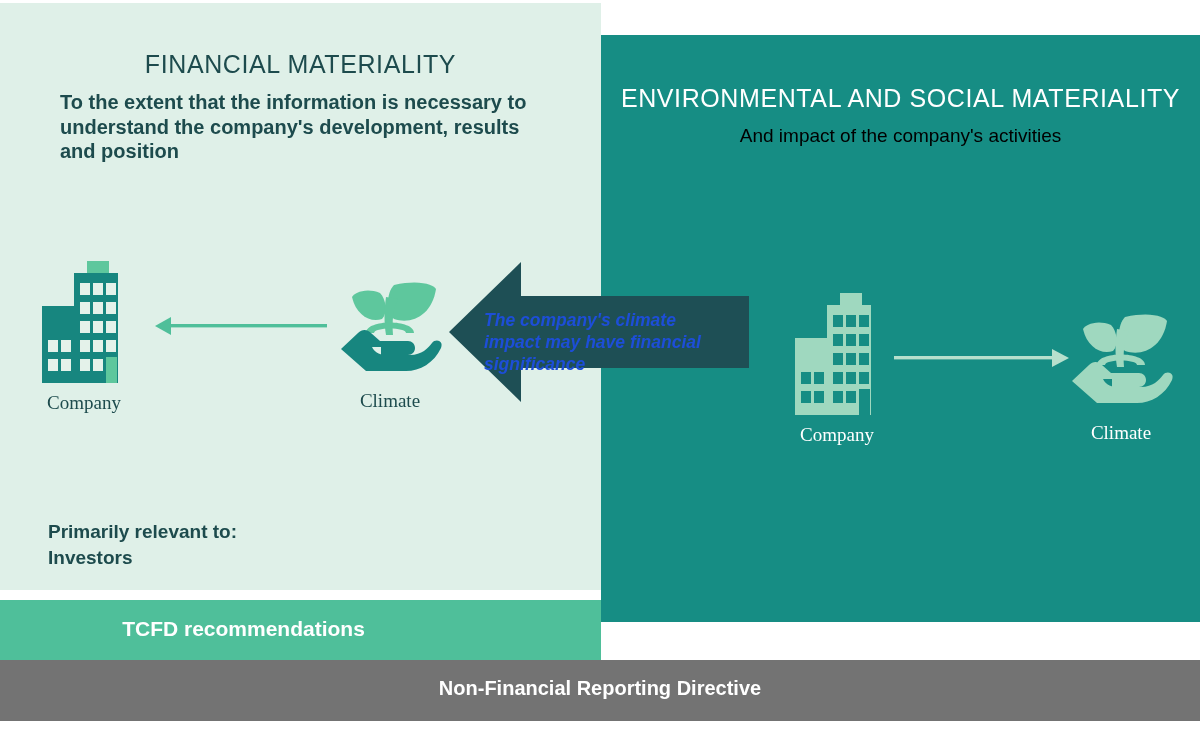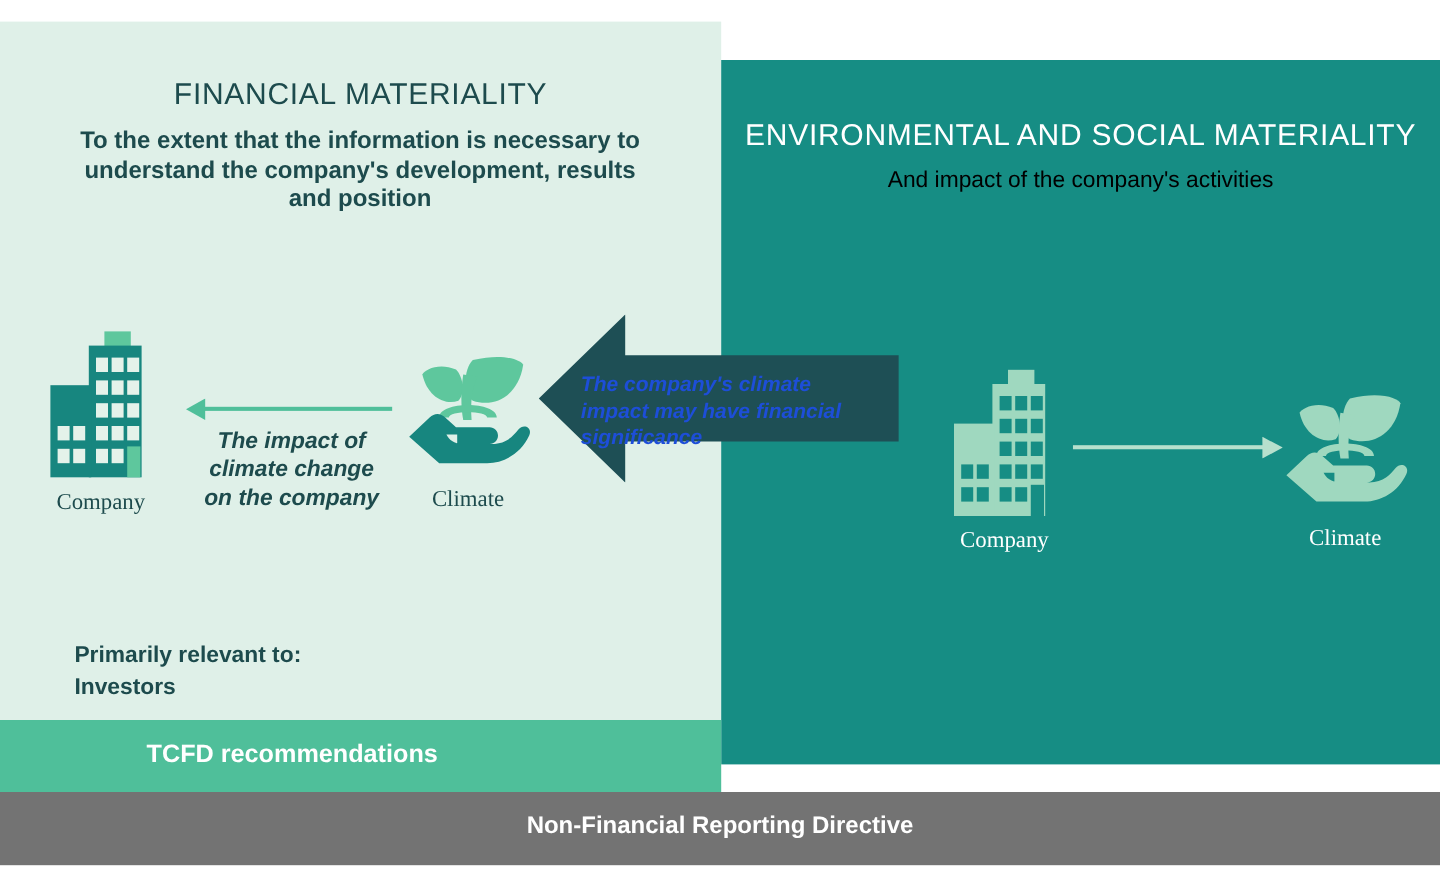--- a/index.html
+++ b/index.html
@@ -15,21 +15,21 @@
     position: relative;
     width: 1200px;
     height: 734px;
     background: #ffffff;
     overflow: hidden;
   }
 
   
   .panel {
     position: absolute;
-    top: 18px;
+    top: 3px;
     height: 587px;
   }
   #panel-left {
     left: 0;
     width: 601px;
     background: #dff0e8;
   }
   #panel-right {
     left: 601px;
     width: 599px;
@@ -48,21 +48,20 @@
     top: 47px;
     font-size: 25px;
     font-weight: 400;
     color: #1d4b4d;
   }
   #sub-left {
     position: absolute;
     top: 87px;
     left: 60px;
     width: 480px;
-    text-align: center;
     font-size: 20px;
     font-weight: bold;
     line-height: 24.5px;
     color: #1d4b4d;
   }
   #title-right {
     top: 49px;
     font-size: 25px;
     font-weight: 400;
     color: #ffffff;
@@ -141,21 +140,20 @@
   .relevance {
     position: absolute;
     font-size: 19px;
     line-height: 26px;
   }
   #relevance-left {
     left: 48px;
     top: 516px;
     width: 500px;
     color: #1d4b4d;
-    margin-left: 14px;
   }
   #relevance-left .r-head { font-weight: bold; }
   #relevance-left .r-body { font-weight: bold; }
 
   
   #tcfd-bar {
     position: absolute;
     left: 0;
     top: 600px;
     width: 601px;
@@ -234,21 +232,20 @@
       <div class="icon-caption cap-dark">Company</div>
     </div>
 
     <div class="thin-arrow" style="left:155px; top:314px; width:172px;">
       <svg width="172" height="18" viewBox="0 0 172 18">
         <polygon points="0,9 16,0 16,18" fill="#4fbf9a"></polygon>
         <rect x="14" y="7" width="158" height="3.4" fill="#4fbf9a"></rect>
       </svg>
     </div>
 
-    <div class="annot" id="annot-left">The impact of climate change on the company</div>
 
     <div class="icon-block" style="left:330px; top:268px; width:120px;">
       <svg width="108" height="110" viewBox="0 0 108 110" aria-hidden="true">
 
         <path d="M58 14 C84 8 98 14 100 18 C96 44 76 54 58 48 C50 42 50 22 58 14 Z" fill="#5ec79d"></path>
 
         <path d="M44 22 C30 16 18 22 16 26 C20 44 34 52 46 48 C52 42 50 28 44 22 Z" fill="#5ec79d"></path>
 
         <path d="M50 26 C48 40 48 52 50 64 L57 64 C56 50 57 38 62 28 Z" fill="#5ec79d"></path>
 

